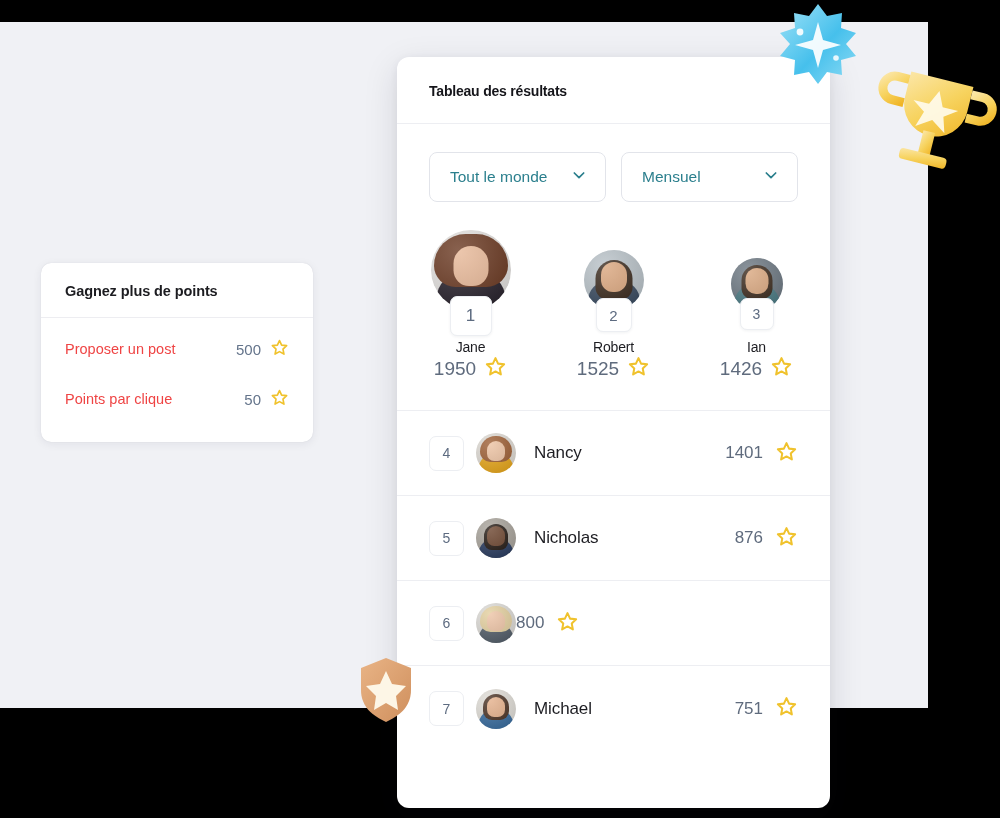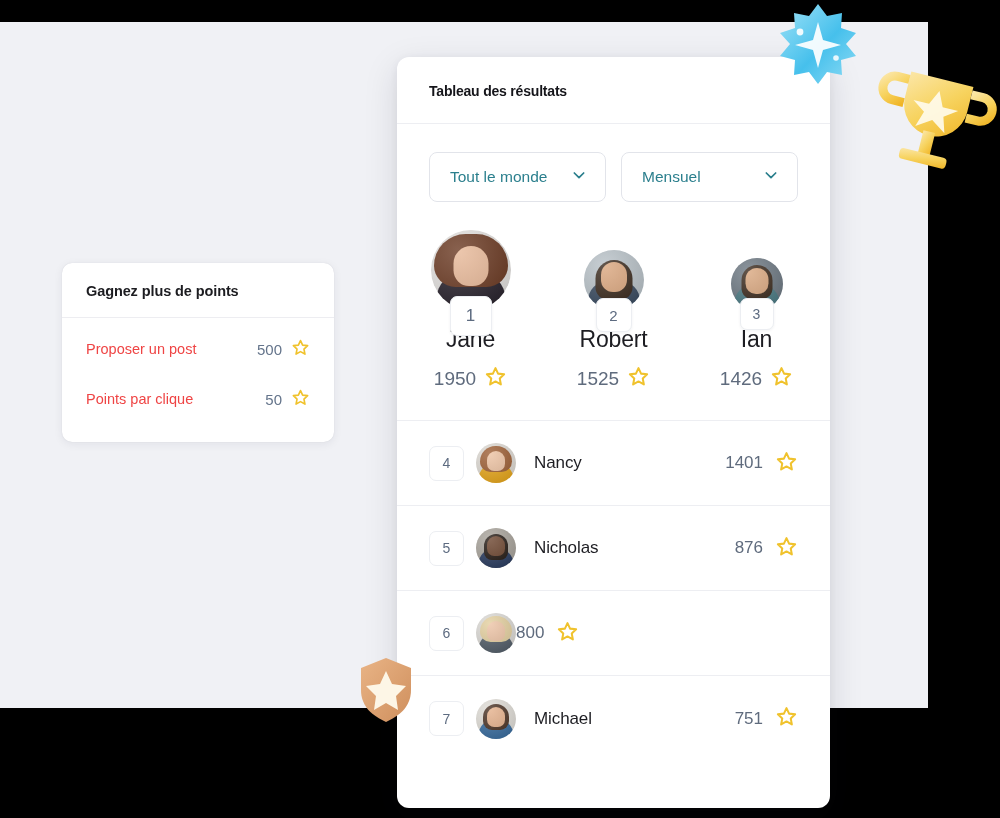--- a/index.html
+++ b/index.html
@@ -15,21 +15,21 @@
   .backdrop {
     position: absolute;
     left: 0; top: 22px;
     width: 928px; height: 686px;
     background: #f0f1f5;
   }
 
   
   .points-card {
     position: absolute;
-    left: 62px; top: 263px;
+    left: 41px; top: 263px;
     width: 272px;
     background: #ffffff;
     border-radius: 10px;
     box-shadow: 0 2px 10px rgba(30,35,60,0.07), 0 0 1px rgba(30,35,60,0.15);
     overflow: hidden;
   }
   .points-card-header {
     padding: 20px 24px 18px 24px;
     border-bottom: 1px solid #ededf1;
   }
@@ -109,25 +109,25 @@
     position: absolute;
     left: 50%; transform: translateX(-50%);
     background: #ffffff;
     border: 1px solid #eceef2;
     border-radius: 7px;
     display: flex; align-items: center; justify-content: center;
     color: #5d6b80;
     box-shadow: 0 1px 3px rgba(25,30,50,0.06);
   }
   .podium-name {
-    font-size: 23px; color: #1d1d22; margin-top: 16px;
+    font-size: 14px; color: #1d1d22; margin-top: 29px;
     letter-spacing: -0.2px;
   }
   .podium-score-row {
-    display: flex; align-items: center; margin-top: 12px;
+    display: flex; align-items: center; margin-top: 0;
   }
   .podium-score {
     font-size: 19px; color: #5f6b7d; margin-right: 8px;
   }
 
   
   .rank-row {
     display: flex; align-items: center;
     height: 85px;
     padding: 0 32px;

